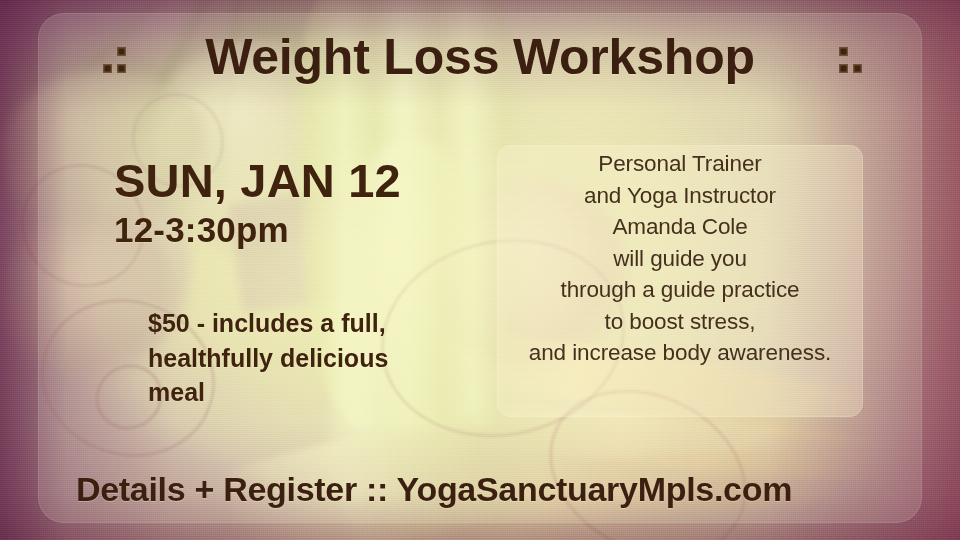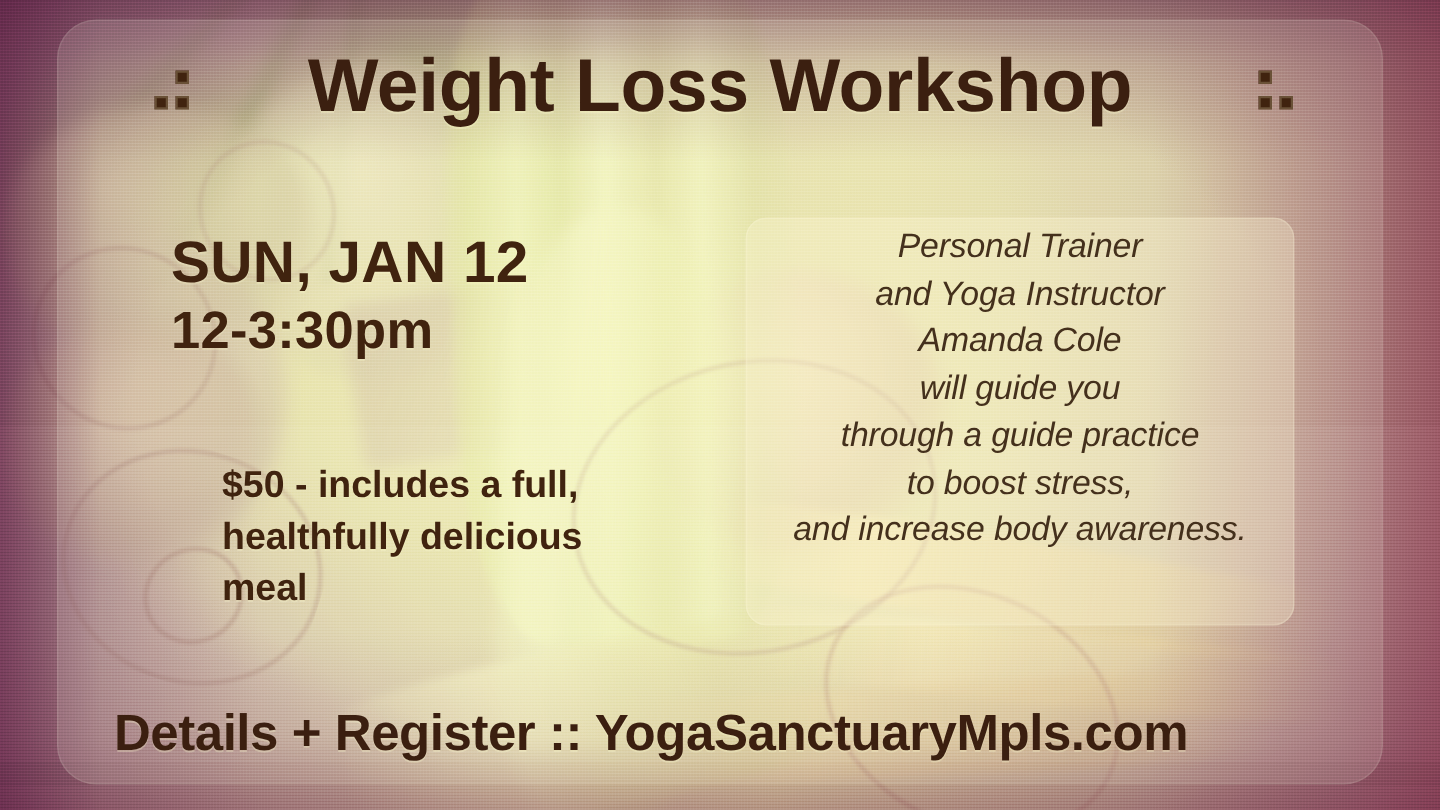--- a/index.html
+++ b/index.html
@@ -196,21 +196,21 @@
 
   
   .date-block {
     position: absolute;
     left: 114px; top: 152px;
     color: #40230f;
     font-weight: 700;
     line-height: 1.22;
     text-shadow: 0 1px 0 rgba(255,255,210,0.25);
   }
-  .date-line  { font-size: 39px; letter-spacing: 0.2px; }
+  .date-line  { font-size: 47px; letter-spacing: 0.2px; }
   .time-line  { font-size: 35px; letter-spacing: 0.2px; }
 
   
   .price-block {
     position: absolute;
     left: 148px; top: 306px;
     width: 330px;
     color: #40230f;
     font-weight: 700;
     font-size: 25px;
@@ -231,21 +231,21 @@
     position: absolute;
     left: 497px; top: 148px;
     width: 366px;
     text-align: center;
     color: #44301c;
     font-size: 22.5px;
     font-weight: 400;
     line-height: 1.40;
     letter-spacing: -0.1px;
   }
-  .info-text div { white-space: nowrap; font-style: italic; }
+  .info-text div { white-space: nowrap; }
 
   
   .footer {
     position: absolute;
     left: 0; top: 470px; width: 868px;
     text-align: center;
     color: #3b1f10;
     font-size: 34px;
     font-weight: 700;
     letter-spacing: -0.3px;

